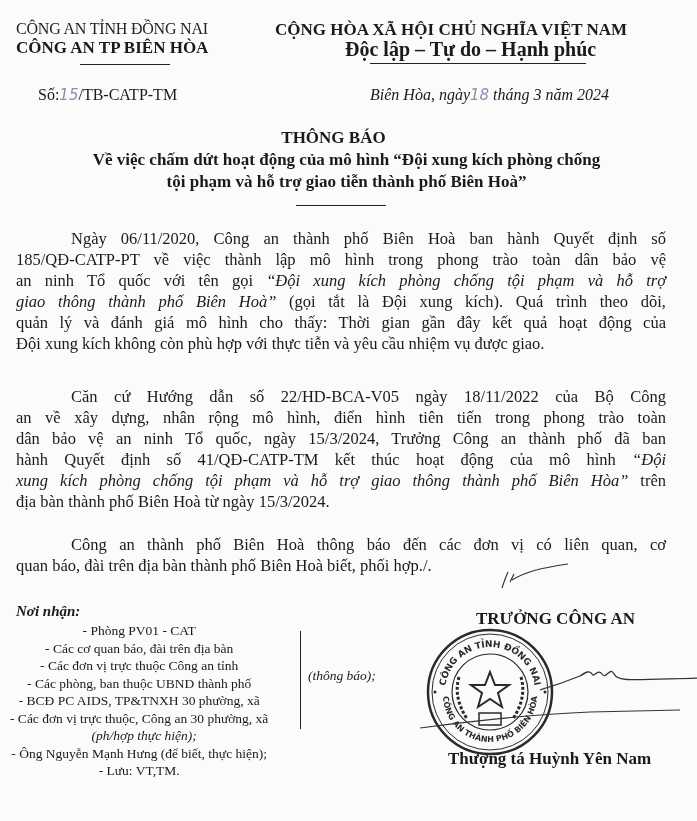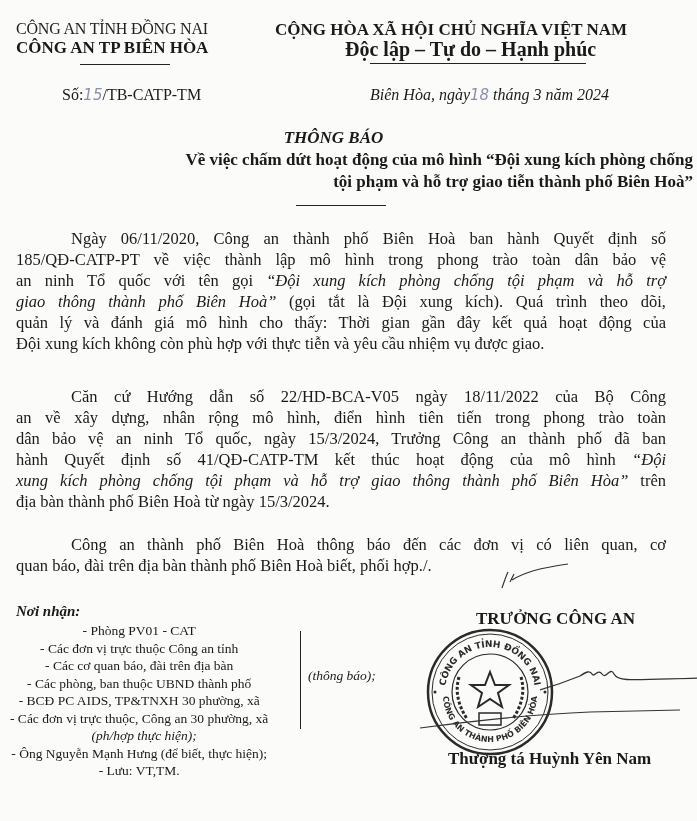--- a/index.html
+++ b/index.html
@@ -10,25 +10,25 @@
       color: #1a1a1a;
       position: relative;
     }
     .abs { position: absolute; white-space: nowrap; }
     .hdr-left-1 { left: 16px; top: 20px; font-size: 16px; letter-spacing: -0.2px; color:#222; }
     .hdr-left-2 { left: 16px; top: 38px; font-size: 17px; font-weight: bold; }
     .hdr-left-line { left: 80px; top: 64px; width: 90px; height: 1px; background: #222; }
     .hdr-right-1 { left: 275px; top: 20px; font-size: 17px; font-weight: bold; text-align: center; }
     .hdr-right-2 { left: 345px; top: 38px; font-size: 20px; font-weight: bold; }
     .hdr-right-line { left: 370px; top: 63px; width: 216px; height: 1px; background: #222; }
-    .docno { left: 38px; top: 86px; font-size: 16px; margin-left: 24px; }
+    .docno { left: 38px; top: 86px; font-size: 16px; }
     .docno .hw, .date .hw { color: #8a8fb0; font-style: italic; font-family: "DejaVu Sans", sans-serif; font-size: 15px; }
     .date { left: 370px; top: 86px; font-size: 16px; font-style: italic; }
-    .title { left: 0; width: 667px; text-align: center; top: 128px; font-size: 17px; font-weight: bold; font-style: italic; }
-    .subtitle { left: 0; width: 693px; text-align: right; font-size: 17px; font-weight: bold; white-space: nowrap; }
+    .title { left: 0; width: 667px; text-align: center; top: 128px; font-size: 17px; font-weight: bold; }
+    .subtitle { left: 0; width: 693px; text-align: center; font-size: 17px; font-weight: bold; white-space: nowrap; }
     .sub1 { top: 150px; }
     .sub2 { top: 172px; }
     .title-line { left: 296px; top: 205px; width: 90px; height: 1px; background: #222; }
     .para { left: 16px; width: 650px; font-size: 16.5px; line-height: 21px; white-space: normal; text-align: justify; }
     .para .line { display: block; white-space: nowrap; text-align-last: justify; }
     .para .line.last { text-align-last: left; }
     .para .indent { padding-left: 55px; }
     .p1 { top: 228px; }
     .p2 { top: 386px; }
     .p3 { top: 534px; }
@@ -90,22 +90,22 @@
   <span class="line last">quan báo, đài trên địa bàn thành phố Biên Hoà biết, phối hợp./.</span>
 </div>
 
 <svg class="abs sig2" viewBox="0 0 80 30">
   <path d="M12 28 C14 22, 16 16, 18 12 M20 22 L24 14 M22 20 C35 12, 50 8, 78 4" stroke="#333" stroke-width="1.2" fill="none"></path>
 </svg>
 
 <div class="abs recv-title">Nơi nhận:</div>
 <div class="abs recv-list">
   <div>- Phòng PV01 - CAT</div>
+  <div>- Các cơ quan báo, đài trên địa bàn</div>
   <div>- Các đơn vị trực thuộc Công an tỉnh</div>
-  <div>- Các cơ quan báo, đài trên địa bàn</div>
   <div>- Các phòng, ban thuộc UBND thành phố</div>
   <div>- BCĐ PC AIDS, TP&amp;TNXH 30 phường, xã</div>
   <div>- Các đơn vị trực thuộc, Công an 30 phường, xã</div>
   <div class="it" style="padding-left:10px">  (ph/hợp thực hiện);</div>
   <div>- Ông Nguyễn Mạnh Hưng (để biết, thực hiện);</div>
   <div>- Lưu: VT,TM.</div>
 </div>
 <div class="abs bracket"></div>
 <div class="abs bracket-label">(thông báo);</div>
 

